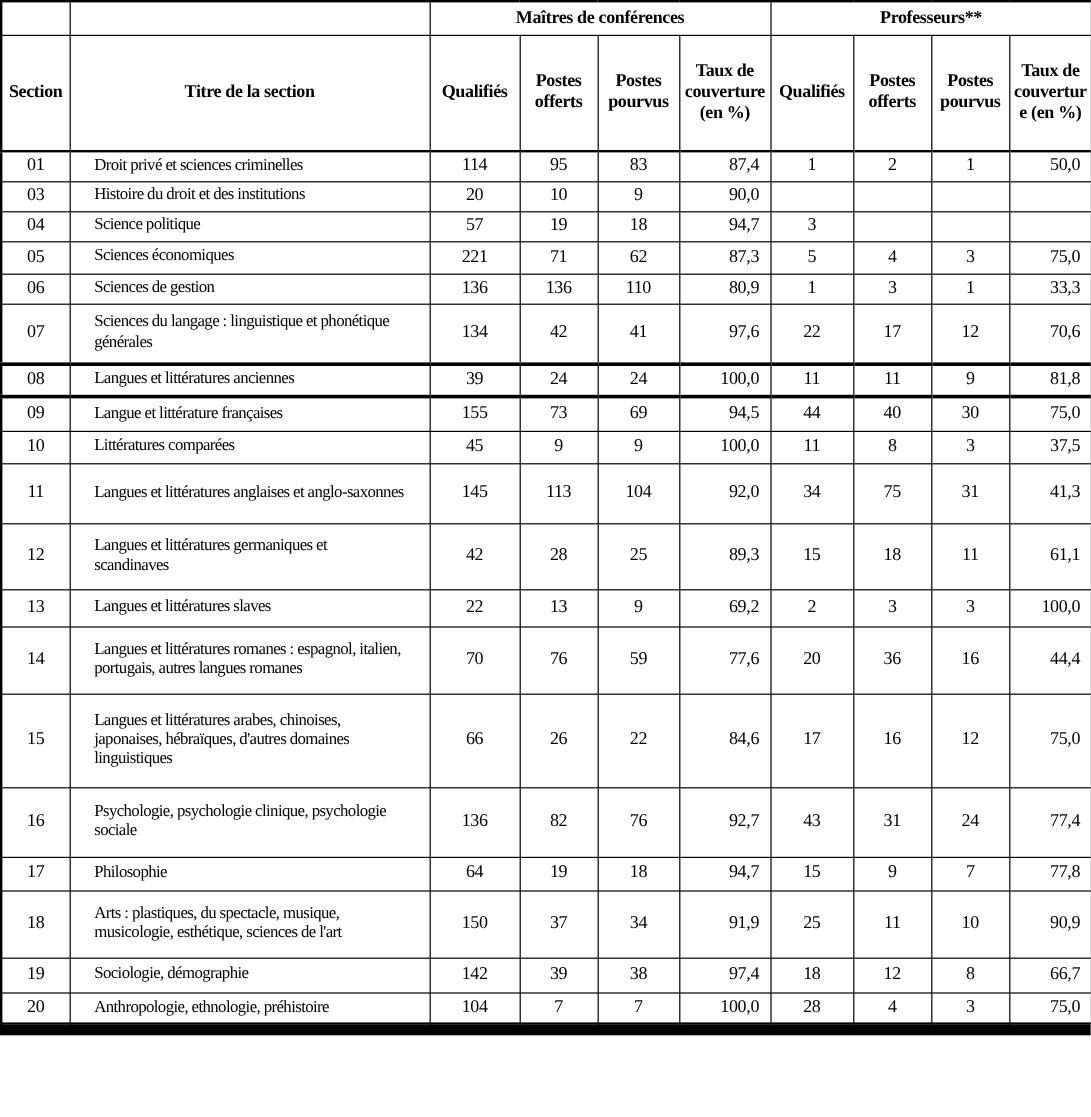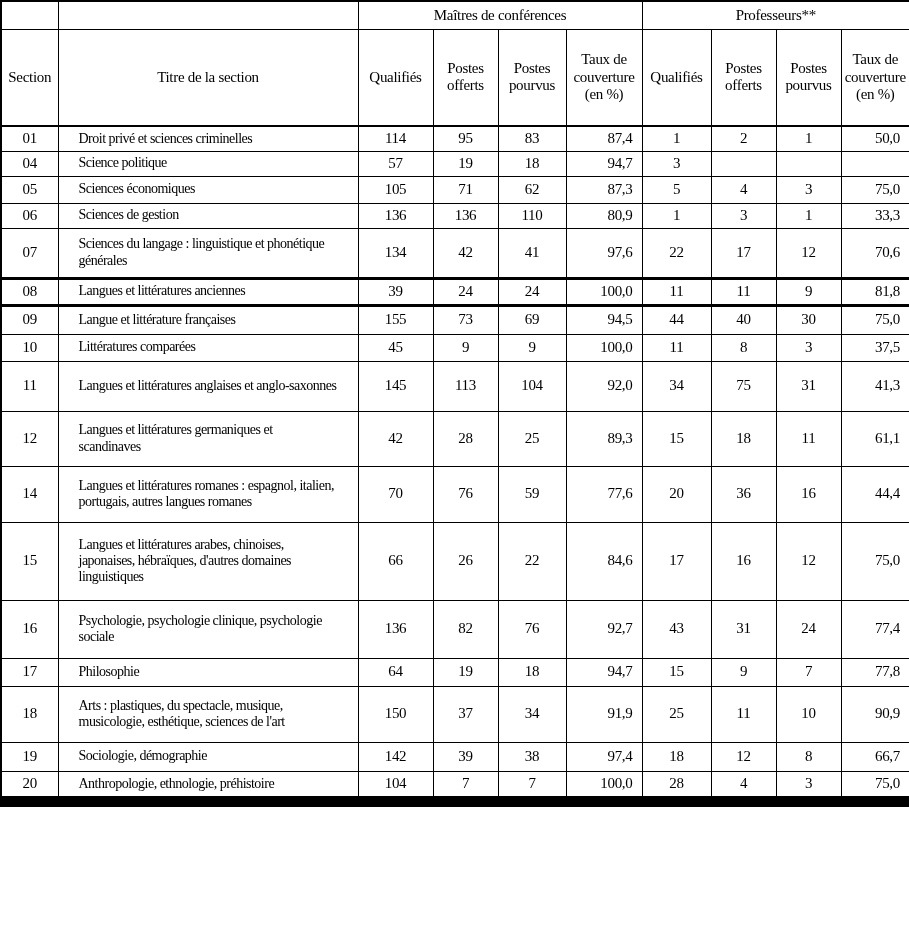--- a/index.html
+++ b/index.html
@@ -19,21 +19,21 @@
   th, td {
     border:1px solid #000;
     font-size:15px;
     line-height:1.15;
     letter-spacing:-0.3px;
     text-align:center;
     vertical-align:middle;
     padding:1px 2px;
     word-wrap:break-word;
   }
-  thead th { font-weight:normal; }
+  thead th { font-weight:bold; }
   tr.group-row { height:28px; }
   tr.colhead-row { height:97px; }
   thead tr.colhead-row th { border-bottom:2px solid #000; }
   td.title {
     text-align:left;
     padding:2px 20px;
     font-size:14px;
     letter-spacing:-0.5px;
   }
   td.num { white-space:nowrap; }
@@ -84,36 +84,48 @@
           <td class="title">Droit privé et sciences criminelles</td>
           <td class="num">114</td>
           <td class="num">95</td>
           <td class="num">83</td>
           <td class="num taux">87,4</td>
           <td class="num">1</td>
           <td class="num">2</td>
           <td class="num">1</td>
           <td class="num taux">50,0</td>
         </tr>
+        <tr style="height: 25px;">
+          <td class="section">03</td>
+          <td class="title">Histoire du droit et des institutions</td>
+          <td class="num">20</td>
+          <td class="num">10</td>
+          <td class="num">9</td>
+          <td class="num taux">90,0</td>
+          <td class="num"></td>
+          <td class="num"></td>
+          <td class="num"></td>
+          <td class="num taux"></td>
+        </tr>
         <tr style="height: 25px; margin-top: 11px;">
           <td class="section">04</td>
           <td class="title">Science politique</td>
           <td class="num">57</td>
           <td class="num">19</td>
           <td class="num">18</td>
           <td class="num taux">94,7</td>
           <td class="num">3</td>
           <td class="num"></td>
           <td class="num"></td>
           <td class="num taux"></td>
         </tr>
         <tr style="height: 27px;">
           <td class="section">05</td>
           <td class="title">Sciences économiques</td>
-          <td class="num">105</td>
+          <td class="num">221</td>
           <td class="num">71</td>
           <td class="num">62</td>
           <td class="num taux">87,3</td>
           <td class="num">5</td>
           <td class="num">4</td>
           <td class="num">3</td>
           <td class="num taux">75,0</td>
         </tr>
         <tr style="height: 25px;">
           <td class="section">06</td>
@@ -192,20 +204,32 @@
           <td class="title">Langues et littératures germaniques et scandinaves</td>
           <td class="num">42</td>
           <td class="num">28</td>
           <td class="num">25</td>
           <td class="num taux">89,3</td>
           <td class="num">15</td>
           <td class="num">18</td>
           <td class="num">11</td>
           <td class="num taux">61,1</td>
         </tr>
+        <tr style="height: 31px;">
+          <td class="section">13</td>
+          <td class="title">Langues et littératures slaves</td>
+          <td class="num">22</td>
+          <td class="num">13</td>
+          <td class="num">9</td>
+          <td class="num taux">69,2</td>
+          <td class="num">2</td>
+          <td class="num">3</td>
+          <td class="num">3</td>
+          <td class="num taux">100,0</td>
+        </tr>
         <tr style="height: 56px;">
           <td class="section">14</td>
           <td class="title">Langues et littératures romanes : espagnol, italien, portugais, autres langues romanes</td>
           <td class="num">70</td>
           <td class="num">76</td>
           <td class="num">59</td>
           <td class="num taux">77,6</td>
           <td class="num">20</td>
           <td class="num">36</td>
           <td class="num">16</td>

